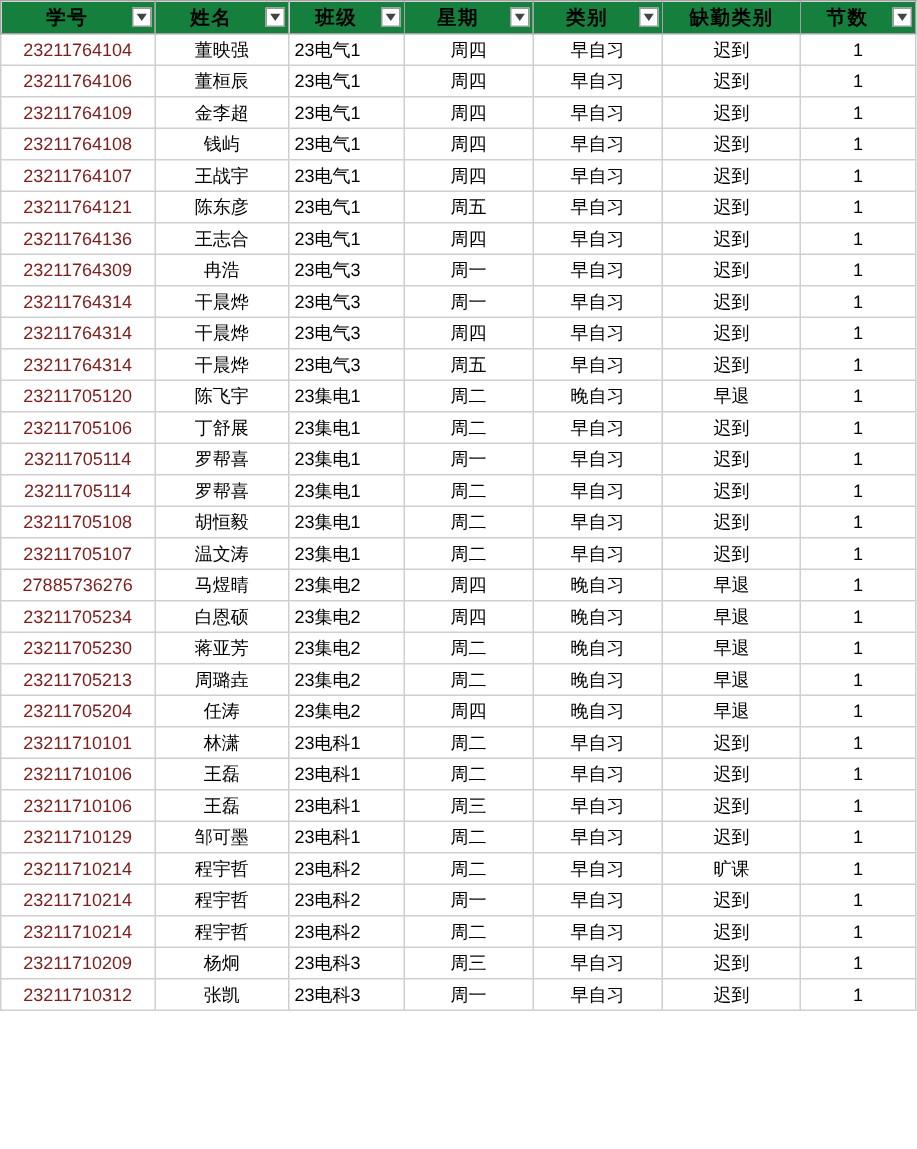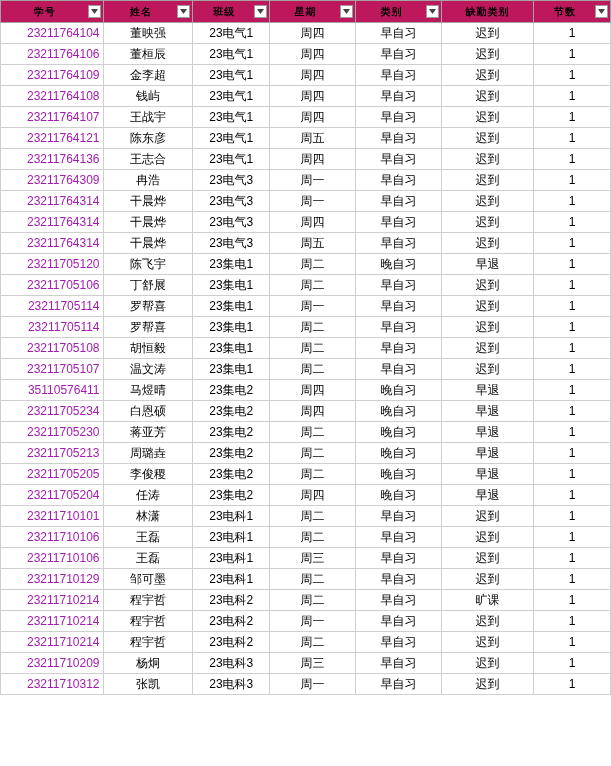--- a/index.html
+++ b/index.html
@@ -23,23 +23,23 @@
   table.sheet col.c0 { width: 96px; }
   table.sheet col.c1 { width: 84px; }
   table.sheet col.c2 { width: 72px; }
   table.sheet col.c3 { width: 80px; }
   table.sheet col.c4 { width: 81px; }
   table.sheet col.c5 { width: 86px; }
   table.sheet col.c6 { width: 72px; }
 
   thead th {
     border: 1px solid #a3a3a3;
-    background: #be185d;
+    background: #15803d;
     font-weight: bold;
-    font-size: 10px;
+    font-size: 13px;
     height: 21px;
     padding: 0;
     position: relative;
     text-align: center;
     white-space: nowrap;
     margin-top: 35px;
   }
   thead th .hdr-wrap {
     display: flex;
     align-items: center;
@@ -70,23 +70,23 @@
   tbody td {
     border: 1px solid #cfcfcf;
     height: 20px;
     padding: 0 3px;
     font-size: 12px;
     line-height: 20px;
     white-space: nowrap;
     overflow: hidden;
     box-sizing: border-box;
   }
-  td.num { text-align: right; color: #a21caf; }
+  td.num { text-align: center; color: #7f1d1d; }
   td.name { text-align: center; }
-  td.cls { text-align: center; }
+  td.cls { text-align: left; }
   td.center { text-align: center; }
   td.sessions { text-align: center; }
   .sheet-wrap { position: relative; }
 </style>
 </head>
 <body>
 
 <div class="sheet-wrap">
   <table class="sheet">
     <colgroup>
@@ -315,21 +315,21 @@
         <tr>
           <td class="num">23211705107</td>
           <td class="name">温文涛</td>
           <td class="cls">23集电1</td>
           <td class="center">周二</td>
           <td class="center">早自习</td>
           <td class="center">迟到</td>
           <td class="sessions">1</td>
         </tr>
         <tr>
-          <td class="num">35110576411</td>
+          <td class="num">27885736276</td>
           <td class="name">马煜晴</td>
           <td class="cls">23集电2</td>
           <td class="center">周四</td>
           <td class="center">晚自习</td>
           <td class="center">早退</td>
           <td class="sessions">1</td>
         </tr>
         <tr>
           <td class="num">23211705234</td>
           <td class="name">白恩硕</td>
@@ -344,29 +344,20 @@
           <td class="name">蒋亚芳</td>
           <td class="cls">23集电2</td>
           <td class="center">周二</td>
           <td class="center">晚自习</td>
           <td class="center">早退</td>
           <td class="sessions">1</td>
         </tr>
         <tr>
           <td class="num">23211705213</td>
           <td class="name">周璐垚</td>
-          <td class="cls">23集电2</td>
-          <td class="center">周二</td>
-          <td class="center">晚自习</td>
-          <td class="center">早退</td>
-          <td class="sessions">1</td>
-        </tr>
-        <tr>
-          <td class="num">23211705205</td>
-          <td class="name">李俊稷</td>
           <td class="cls">23集电2</td>
           <td class="center">周二</td>
           <td class="center">晚自习</td>
           <td class="center">早退</td>
           <td class="sessions">1</td>
         </tr>
         <tr>
           <td class="num">23211705204</td>
           <td class="name">任涛</td>
           <td class="cls">23集电2</td>

